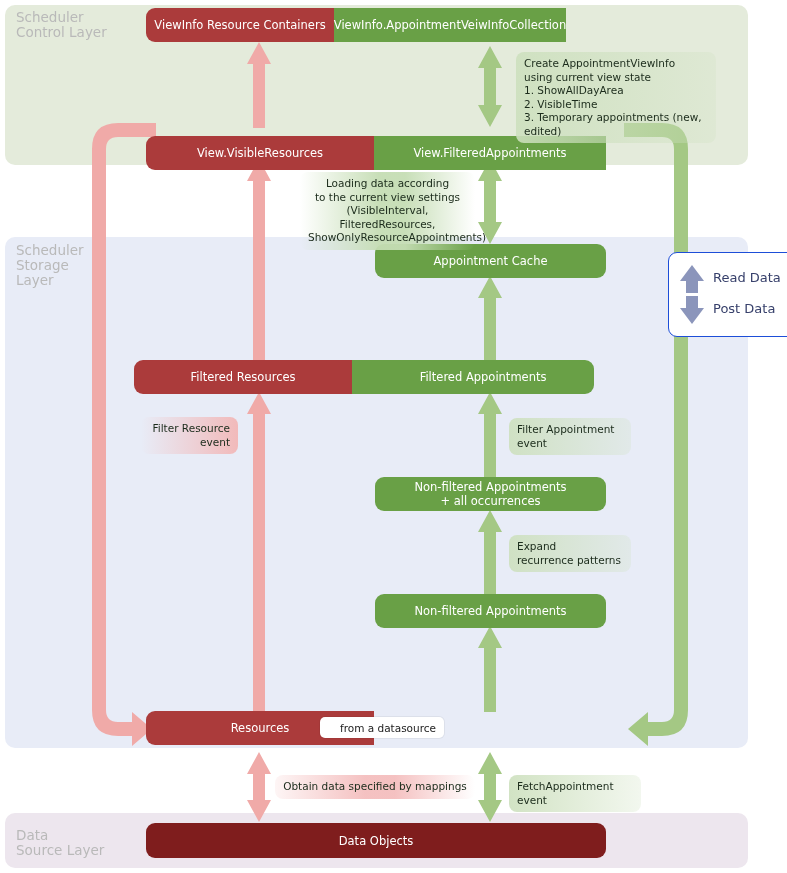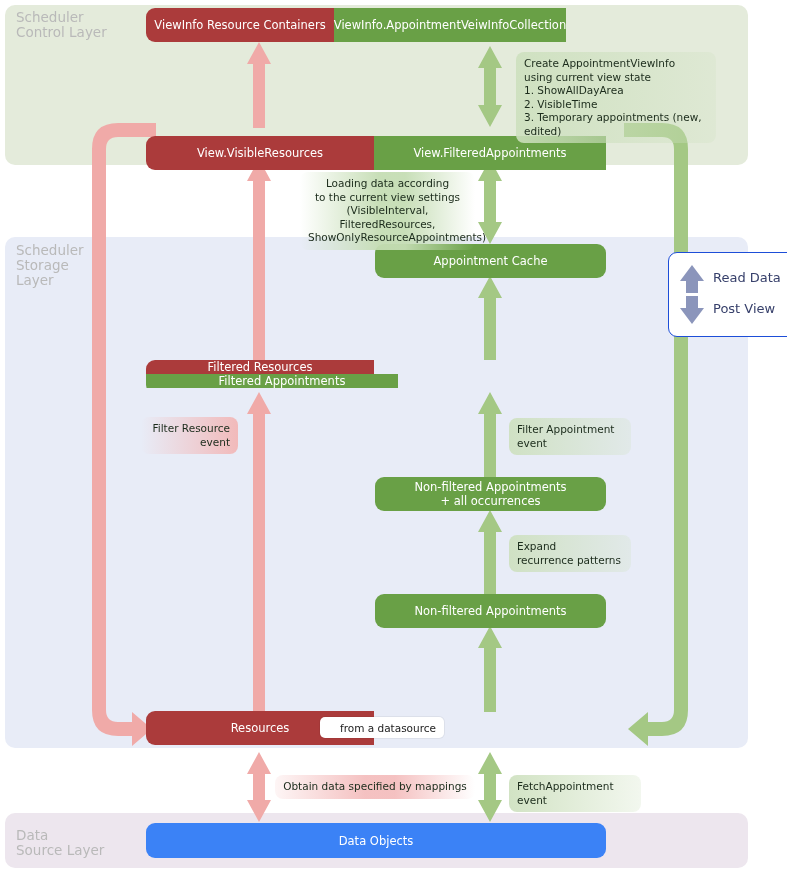--- a/index.html
+++ b/index.html
@@ -11,21 +11,21 @@
   .layer{position:absolute;border-radius:10px;}
   .layer-title{position:absolute;color:#b9b9b9;font-size:13.5px;line-height:15px;
                white-space:pre-line;font-family:"DejaVu Sans","Liberation Sans",sans-serif;}
 
   
   .node{position:absolute;border-radius:9px;color:#ffffff;font-size:11.5px;
         display:flex;align-items:center;justify-content:center;text-align:center;
         line-height:14px;box-sizing:border-box;padding:0 6px;white-space:pre-line;}
   .red{background:#ab3b3b;}
   .green{background:#69a046;}
-  .orange{background:#3b82f6;}
+  .orange{background:#7f1d1d;}
 
   
   .pill{position:absolute;height:34px;border-radius:9px;overflow:hidden;display:flex;}
   .pill > div{display:flex;align-items:center;justify-content:center;color:#fff;
               font-size:11.5px;line-height:14px;text-align:center;white-space:pre-line;}
 
   
   .note{position:absolute;border-radius:8px;font-size:10.5px;line-height:13.5px;
         color:#1b2b1b;box-sizing:border-box;padding:5px 8px;white-space:pre-line;}
   .note.pink-r{background:linear-gradient(to right,rgba(242,183,183,0),rgba(242,183,183,.95));
@@ -103,21 +103,21 @@
     <div class="green" style="width:232px;">ViewInfo.AppointmentVeiwInfoCollection</div>
   </div>
 
   <div class="pill" style="left:146px;top:136px;width:551px;">
     <div class="red" style="width:228px;">View.VisibleResources</div>
     <div class="green" style="width:232px;">View.FilteredAppointments</div>
   </div>
 
   <div class="node green" style="left:375px;top:244px;width:231px;height:34px;">Appointment Cache</div>
 
-  <div class="pill" style="left:146px;top:360px;width:460px;flex-direction:column;">
+  <div class="pill" style="left:134px;top:360px;width:460px;">
     <div class="red" style="width:228px;">Filtered Resources</div>
     <div class="green" style="width:232px;padding-left:20px;">Filtered Appointments</div>
   </div>
 
   <div class="node green" style="left:375px;top:477px;width:231px;height:34px;">Non-filtered Appointments
 + all occurrences</div>
 
   <div class="node green" style="left:375px;top:594px;width:231px;height:34px;">Non-filtered Appointments</div>
 
   <div class="pill" style="left:146px;top:711px;width:460px;">
@@ -151,16 +151,16 @@
   <div class="note pink-c" style="left:275px;top:775px;width:200px;text-align:center;">Obtain data specified by mappings</div>
 
   <div class="note green-s" style="left:509px;top:775px;width:132px;">FetchAppointment event</div>
 
   <div id="legend" style="left:668px;top:252px;width:106px;height:83px;">
     <svg width="106" height="83" style="position:absolute;left:0;top:0;">
       <polygon points="23,12 35,28 29,28 29,40 17,40 17,28 11,28" fill="#8b95bb"></polygon>
       <polygon points="23,71 35,55 29,55 29,43 17,43 17,55 11,55" fill="#8b95bb"></polygon>
     </svg>
     <span class="leg-txt" style="position:absolute;left:44px;top:17px;">Read Data</span>
-    <span class="leg-txt" style="position:absolute;left:44px;top:48px;">Post View</span>
+    <span class="leg-txt" style="position:absolute;left:44px;top:48px;">Post Data</span>
   </div>
 
 </div>
 
 </body></html>

